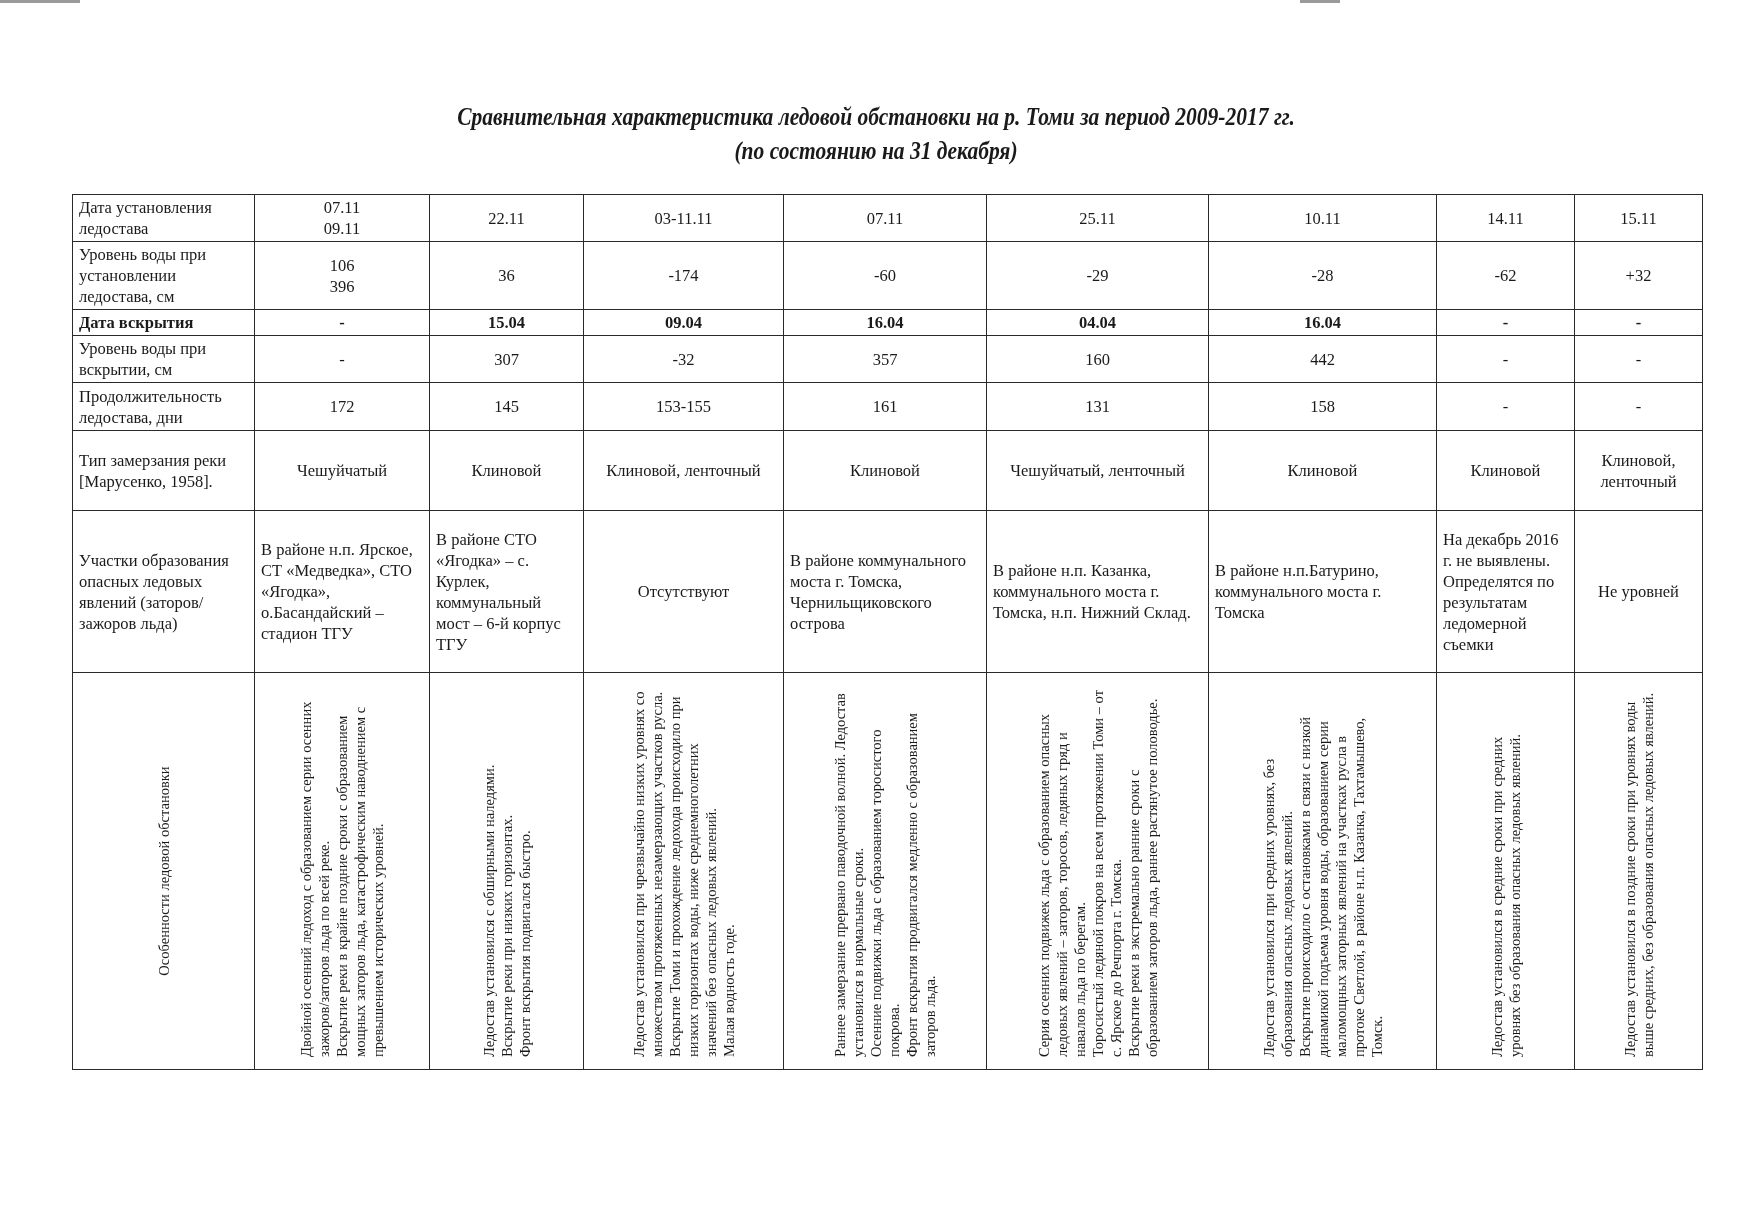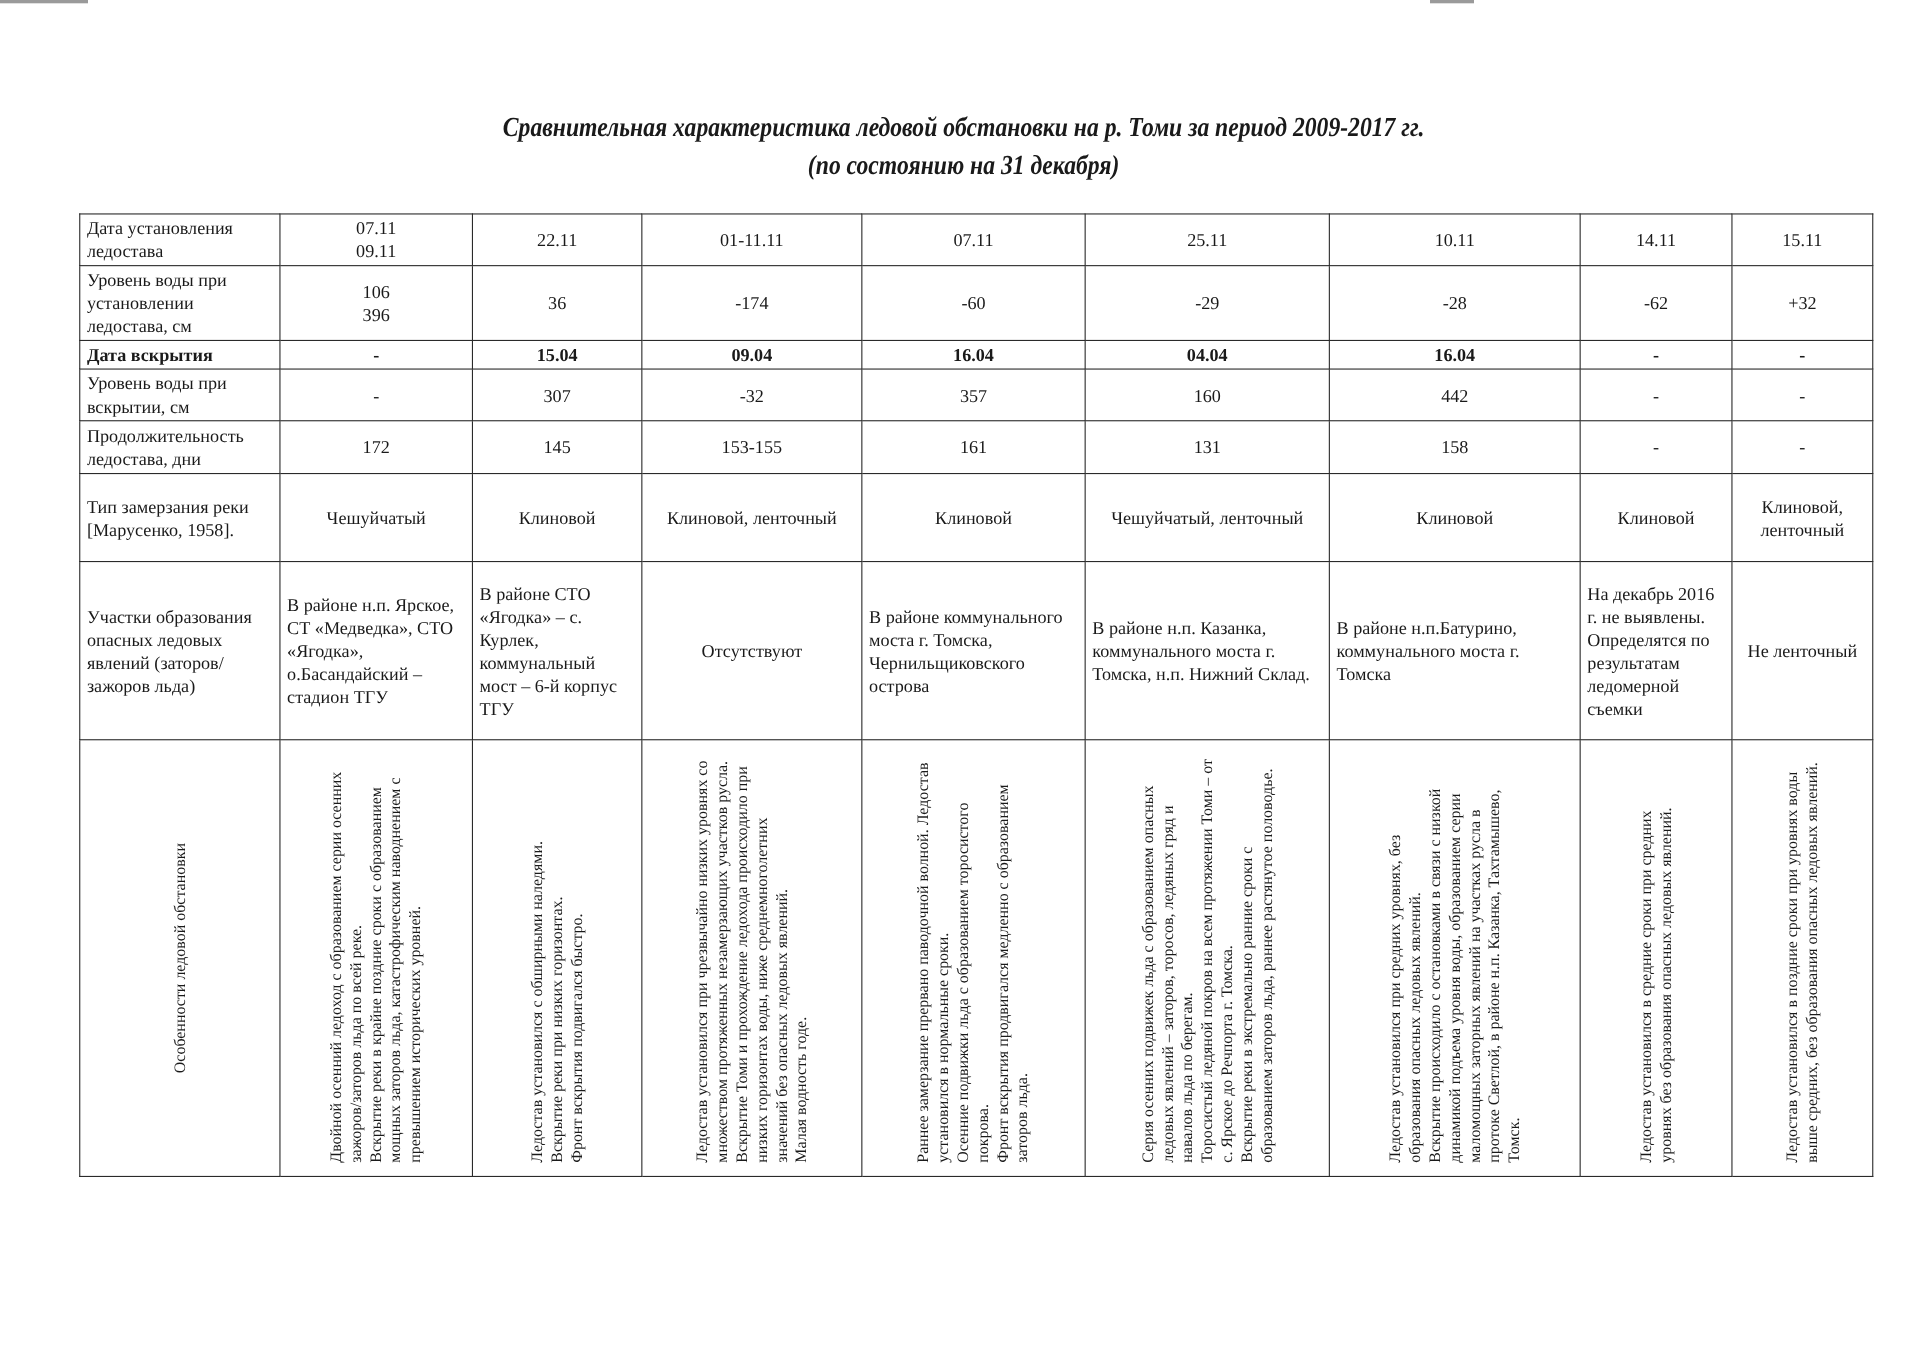--- a/index.html
+++ b/index.html
@@ -72,21 +72,21 @@
       <col style="width:138px">
       <col style="width:128px">
   </colgroup>
   <tbody>
 
   <tr class="r1">
     <td class="label">Дата установления ледостава</td>
     <td class="val multiline">07.11
 09.11</td>
     <td class="val">22.11</td>
-    <td class="val">01-11.11</td>
+    <td class="val">03-11.11</td>
     <td class="val">07.11</td>
     <td class="val">25.11</td>
     <td class="val">10.11</td>
     <td class="val">14.11</td>
     <td class="val">15.11</td>
   </tr>
 
   <tr class="r2">
     <td class="label">Уровень воды при установлении ледостава, см</td>
     <td class="val multiline">106
@@ -150,21 +150,21 @@
 
   <tr class="r7">
     <td class="label">Участки образования опасных ледовых явлений (заторов/зажоров льда)</td>
     <td class="txt">В районе н.п. Ярское, СТ «Медведка», СТО «Ягодка», о.Басандайский – стадион ТГУ</td>
     <td class="txt">В районе СТО «Ягодка» – с. Курлек, коммунальный мост – 6-й корпус ТГУ</td>
     <td class="val">Отсутствуют</td>
     <td class="txt">В районе коммунального моста г. Томска, Чернильщиковского острова</td>
     <td class="txt">В районе н.п. Казанка, коммунального моста г. Томска, н.п. Нижний Склад.</td>
     <td class="txt">В районе н.п.Батурино, коммунального моста г. Томска</td>
     <td class="txt">На декабрь 2016 г. не выявлены. Определятся по результатам ледомерной съемки</td>
-    <td class="val">Не ленточный</td>
+    <td class="val">Не уровней</td>
   </tr>
 
   <tr class="r8">
     <td class="rot">
       <div class="rot-wrap">
             <div class="rot-inner center" style="width: 372px;">Особенности ледовой обстановки</div>
           </div>
     </td>
     <td class="rot">
       <div class="rot-wrap">

